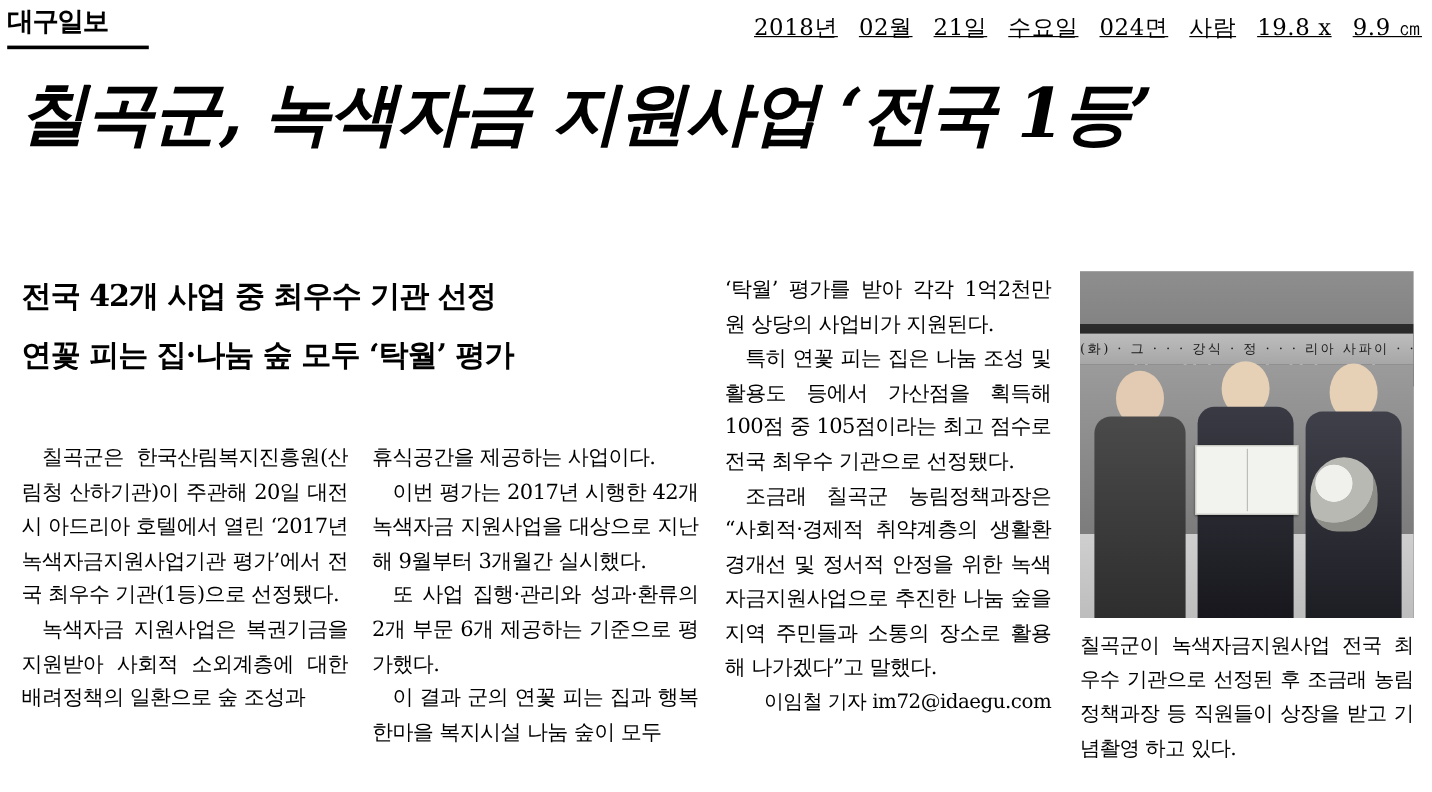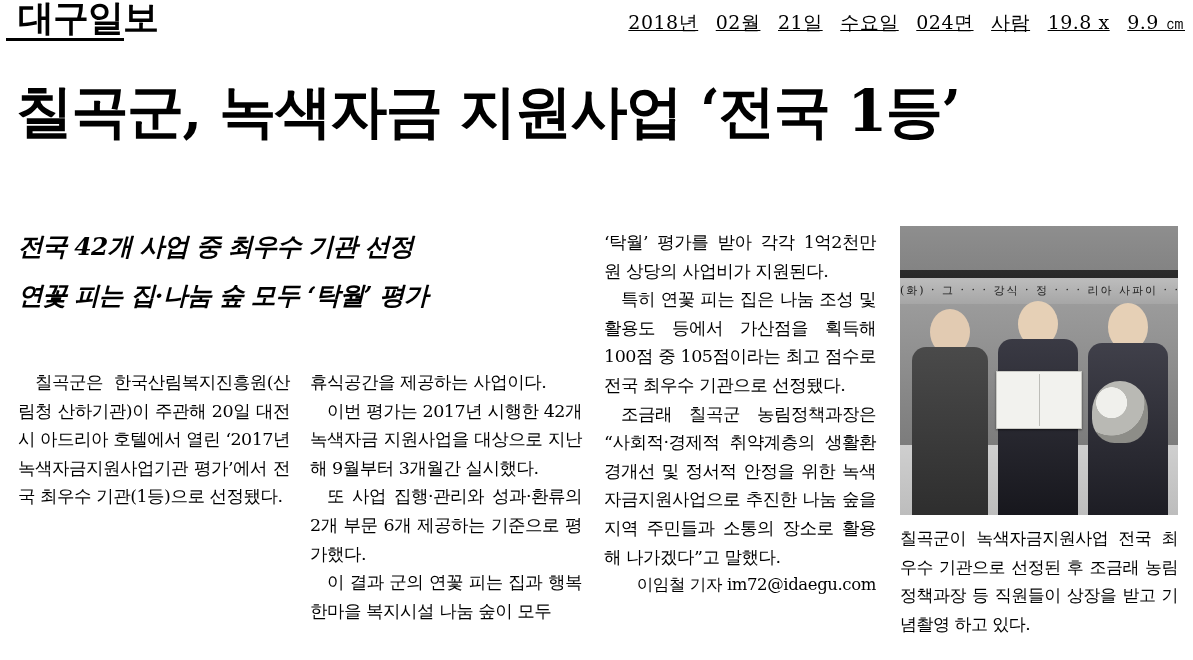--- a/index.html
+++ b/index.html
@@ -26,25 +26,25 @@
   
   .masthead {
     position: absolute;
     left: 6px;
     top: 2px;
     width: 1181px;
     height: 44px;
   }
   .masthead-title {
     position: absolute;
-    left: 12px;
+    left: 0;
     top: 0;
     font-family: Liberation Serif, serif;
     font-weight: bold;
-    font-size: 36px;
+    font-size: 22px;
     letter-spacing: -1px;
     line-height: 32px;
   }
   .masthead-rule {
     position: absolute;
     left: 0;
     top: 36px;
     width: 118px;
     height: 3px;
     background: #000;
@@ -58,42 +58,42 @@
     letter-spacing: 0.5px;
     white-space: nowrap;
   }
   .issue-line span { margin-right: 11px; text-decoration: underline; }
   .issue-line span:last-child { margin-right: 0; }
 
   
   .headline {
     position: absolute;
     left: 16px;
-    top: 78px;
+    top: 62px;
     width: 1160px;
     font-family: "DejaVu Serif", "Liberation Serif", serif;
     font-weight: bold;
     font-size: 57px;
     line-height: 66px;
     letter-spacing: -1.5px;
     white-space: nowrap;
+    font-style: italic;
   }
 
   
   .subheads {
     position: absolute;
     left: 18px;
     top: 222px;
     width: 560px;
     font-family: "DejaVu Serif", "Liberation Serif", serif;
     font-weight: bold;
     font-size: 25px;
     line-height: 49px;
     letter-spacing: -0.8px;
-    font-style: italic;
   }
 
   
   .col {
     position: absolute;
     top: 368px;
     font-family: "DejaVu Serif", "Liberation Serif", serif;
     font-size: 17.5px;
     line-height: 28.6px;
     letter-spacing: -0.5px;
@@ -263,20 +263,21 @@
 
   <div class="headline">칠곡군, 녹색자금 지원사업 ‘전국 1등’</div>
 
   <div class="subheads">
     <div>전국 42개 사업 중 최우수 기관 선정</div>
     <div>연꽃 피는 집·나눔 숲 모두 ‘탁월’ 평가</div>
   </div>
 
   <div class="col" id="col1">
     <p>칠곡군은 한국산림복지진흥원(산림청 산하기관)이 주관해 20일 대전시 아드리아 호텔에서 열린 ‘2017년 녹색자금지원사업기관 평가’에서 전국 최우수 기관(1등)으로 선정됐다.</p>
+    <p>녹색자금 지원사업은 복권기금을 지원받아 사회적 소외계층에 대한 배려정책의 일환으로 숲 조성과</p>
   </div>
 
   <div class="col" id="col2">
     <p class="noindent">휴식공간을 제공하는 사업이다.</p>
     <p>이번 평가는 2017년 시행한 42개 녹색자금 지원사업을 대상으로 지난해 9월부터 3개월간 실시했다.</p>
     <p>또 사업 집행·관리와 성과·환류의 2개 부문 6개 제공하는 기준으로 평가했다.</p>
     <p>이 결과 군의 연꽃 피는 집과 행복한마을 복지시설 나눔 숲이 모두</p>
   </div>
 
   <div class="col" id="col3">

